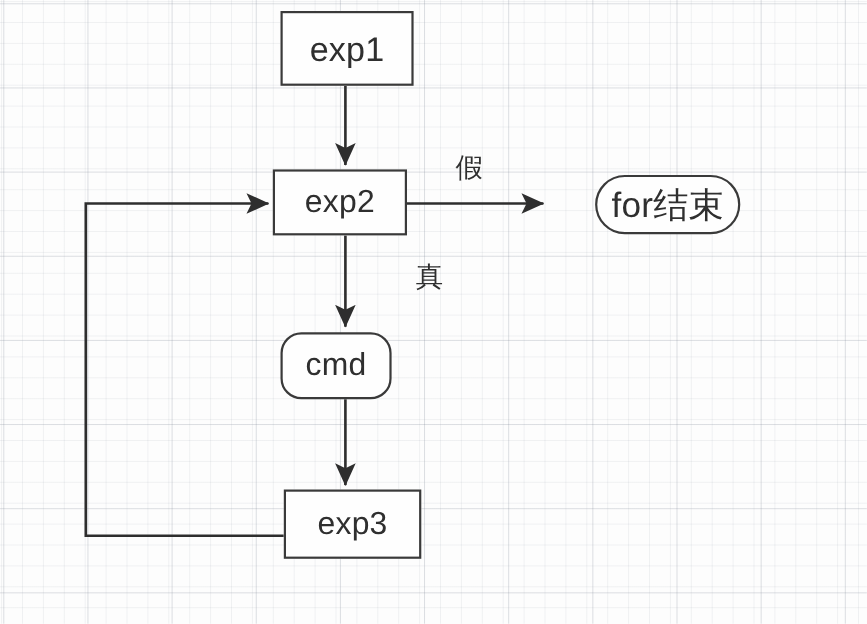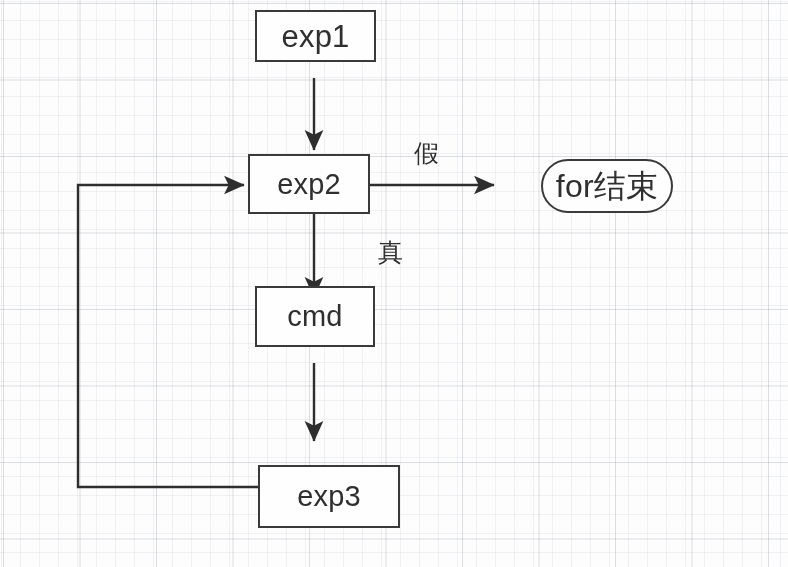--- a/index.html
+++ b/index.html
@@ -47,27 +47,27 @@
     align-items: center;
     justify-content: center;
     color: #2f2f2f;
     letter-spacing: 0.2px;
   }
   .node .node-label {
     display: block;
     line-height: 1;
     white-space: nowrap;
   }
-  #node-exp1 { left: 255px; top: 10px; width: 121px; height: 52px; }
+  #node-exp1 { left: 255px; top: 10px; width: 121px; height: 68px; }
   #node-exp1 .node-label { font-size: 31px; }
   #node-exp2 { left: 248px; top: 154px; width: 122px; height: 60px; text-align: right; }
   #node-exp2 .node-label { font-size: 29px; }
-  #node-cmd  { left: 255px; top: 286px; width: 120px; height: 61px; }
+  #node-cmd  { left: 255px; top: 302px; width: 101px; height: 61px; border-radius: 19px; }
   #node-cmd  .node-label { font-size: 29px; }
-  #node-exp3 { left: 258px; top: 445px; width: 142px; height: 63px; margin-top: 20px; }
+  #node-exp3 { left: 258px; top: 445px; width: 125px; height: 63px; }
   #node-exp3 .node-label { font-size: 29px; }
   #node-for-end {
     left: 541px; top: 159px; width: 132px; height: 54px;
     border-radius: 27px;
     border-width: 2.4px;
   }
   #node-for-end .node-label { font-size: 32px; }
 
   .edge-label {
     position: absolute;

